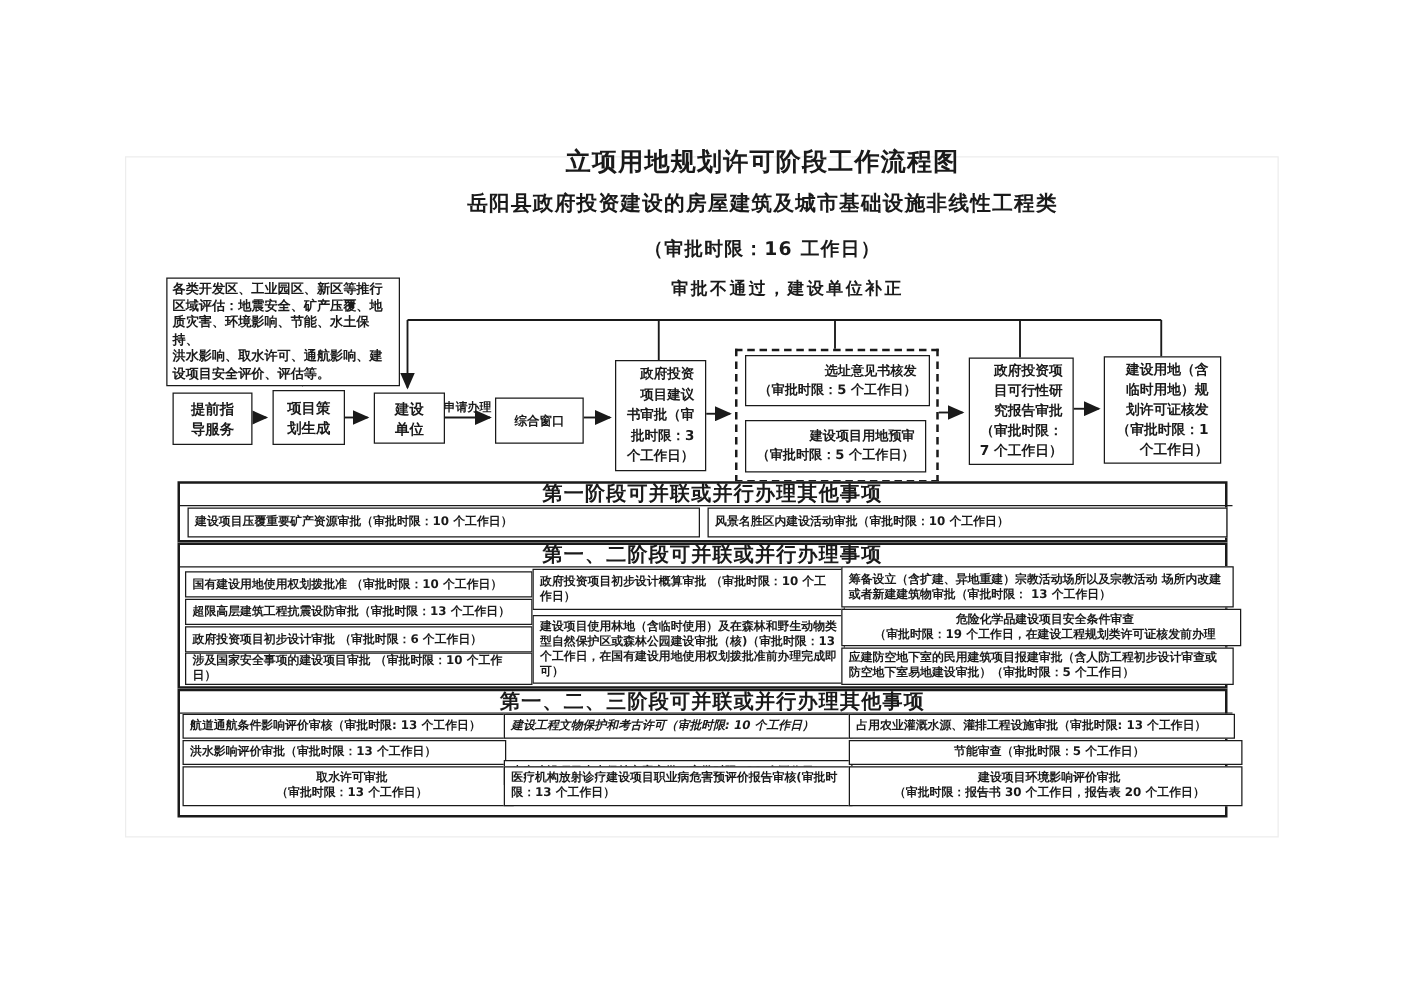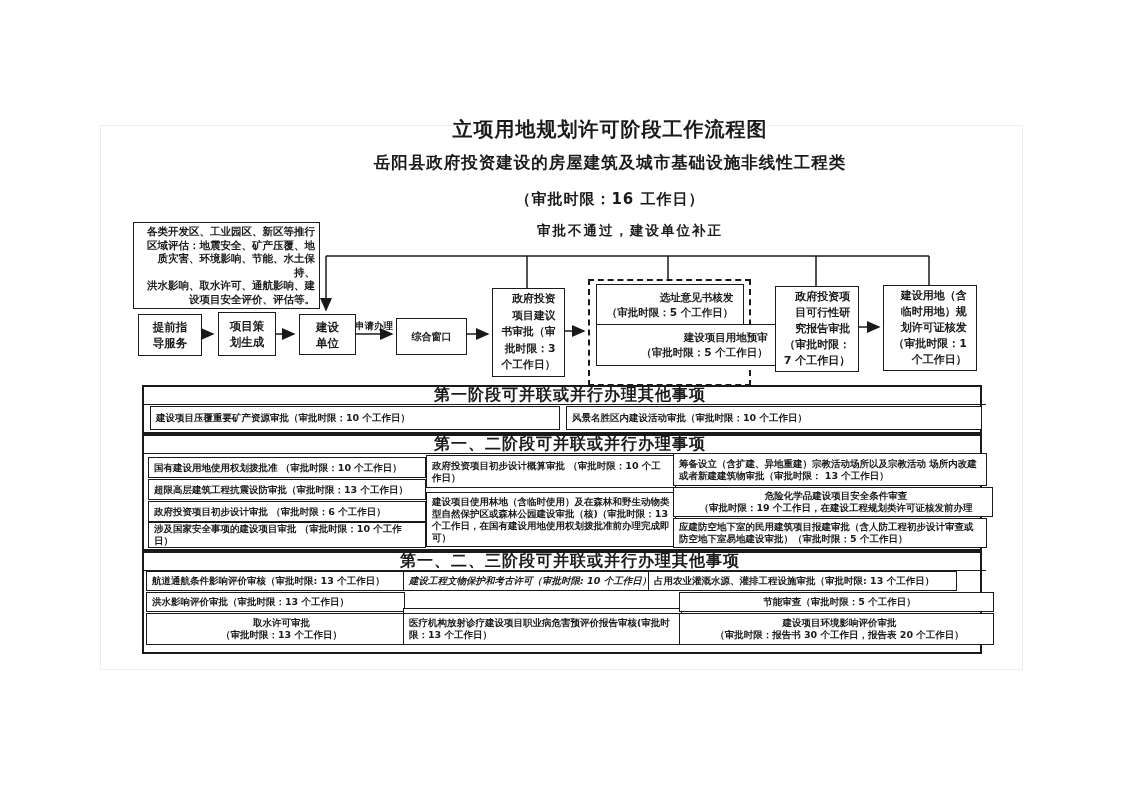--- a/index.html
+++ b/index.html
@@ -14,21 +14,21 @@
   .sect{position:absolute;border:2px solid #1a1a1a;background:#ffffff;}
   .sect-head{position:absolute;display:flex;align-items:center;justify-content:center;
              font-weight:bold;font-size:16px;border-bottom:1.4px solid #1a1a1a;letter-spacing:1px;padding-left:10px;}
   .item{position:absolute;border:1.2px solid #1a1a1a;background:#ffffff;font-weight:bold;
         font-size:9.5px;line-height:12px;display:flex;align-items:center;padding:1px 5px;
         white-space:pre-line;overflow:hidden;}
   .item.c{justify-content:center;text-align:center;padding-left:11px;}
   .edge-label{position:absolute;font-weight:bold;font-size:9.5px;text-align:center;}
   .note{position:absolute;border:1.6px solid #1a1a1a;background:#ffffff;font-weight:bold;
         font-size:10.5px;line-height:13.5px;display:flex;align-items:center;justify-content:center;
-        text-align:right;white-space:pre-line;padding:2px 4px;}
+        text-align:left;white-space:pre-line;padding:2px 4px;}
   svg{position:absolute;left:0;top:0;}
 </style>
 </head>
 <body>
 
 <div class="canvas">
 
   <div class="page-edge" style="left:100px;top:125px;width:921px;height:543px;"></div>
 
   <div class="ttl" style="left:150px;top:116px;width:920px;font-size:20px;">立项用地规划许可阶段工作流程图</div>
@@ -77,21 +77,21 @@
   <div class="node" style="left:396px;top:318px;width:69px;height:35px;font-size:10px;">综合窗口</div>
   <div class="node" style="left:492px;top:288px;width:71px;height:87px;font-size:10.8px;line-height:16.5px;">政府投资
 项目建议
 书审批（审
 批时限：3
 个工作日）</div>
 
   <div class="dashedbox" style="left:588px;top:279px;width:159px;height:103px;"></div>
   <div class="node" style="left:596px;top:284px;width:146px;height:39px;font-size:10.5px;line-height:15px;border-width:1.3px;">选址意见书核发
 （审批时限：5 个工作日）</div>
-  <div class="node" style="left:596px;top:324px;width:143px;height:40px;font-size:10.5px;line-height:15px;border-width:1.3px;padding-left:36px;">建设项目用地预审
+  <div class="node" style="left:596px;top:336px;width:143px;height:40px;font-size:10.5px;line-height:15px;border-width:1.3px;">建设项目用地预审
 （审批时限：5 个工作日）</div>
 
   <div class="node" style="left:775px;top:286px;width:82px;height:84px;font-size:11px;line-height:16px;">政府投资项
 目可行性研
 究报告审批
 （审批时限：
 7 个工作日）</div>
   <div class="node" style="left:883px;top:285px;width:92px;height:84px;font-size:11px;line-height:16px;">建设用地（含
 临时用地）规
 划许可证核发
@@ -118,18 +118,18 @@
 
   <div class="sect" style="left:142px;top:551px;width:836px;height:99px;"></div>
   <div class="sect-head" style="left:144px;top:553px;width:832px;height:17px;">第一、二、三阶段可并联或并行办理其他事项</div>
   <div class="item" style="left:146px;top:571px;width:247px;height:16px;">航道通航条件影响评价审核（审批时限: 13 个工作日）</div>
   <div class="item" style="left:146px;top:592px;width:247px;height:16px;">洪水影响评价审批（审批时限：13 个工作日）</div>
   <div class="item c" style="left:146px;top:613px;width:247px;height:28px;">取水许可审批
 （审批时限：13 个工作日）</div>
   <div class="item" style="left:403px;top:571px;width:267px;height:16px;font-style:italic;">建设工程文物保护和考古许可（审批时限: 10 个工作日）</div>
   <div class="item" style="left:403px;top:592px;width:267px;height:16px;margin-top:16px;">生产建设项目水土保持方案审批（审批时限: 10 个工作日）</div>
   <div class="item" style="left:403px;top:613px;width:267px;height:28px;">医疗机构放射诊疗建设项目职业病危害预评价报告审核(审批时限：13 个工作日）</div>
-  <div class="item" style="left:648px;top:571px;width:297px;height:16px;">占用农业灌溉水源、灌排工程设施审批（审批时限: 13 个工作日）</div>
+  <div class="item" style="left:679px;top:571px;width:297px;height:16px;">占用农业灌溉水源、灌排工程设施审批（审批时限: 13 个工作日）</div>
   <div class="item c" style="left:679px;top:592px;width:297px;height:16px;">节能审查（审批时限：5 个工作日）</div>
   <div class="item c" style="left:679px;top:613px;width:297px;height:28px;">建设项目环境影响评价审批
 （审批时限：报告书 30 个工作日，报告表 20 个工作日）</div>
 
 </div>
 
 </body></html>

